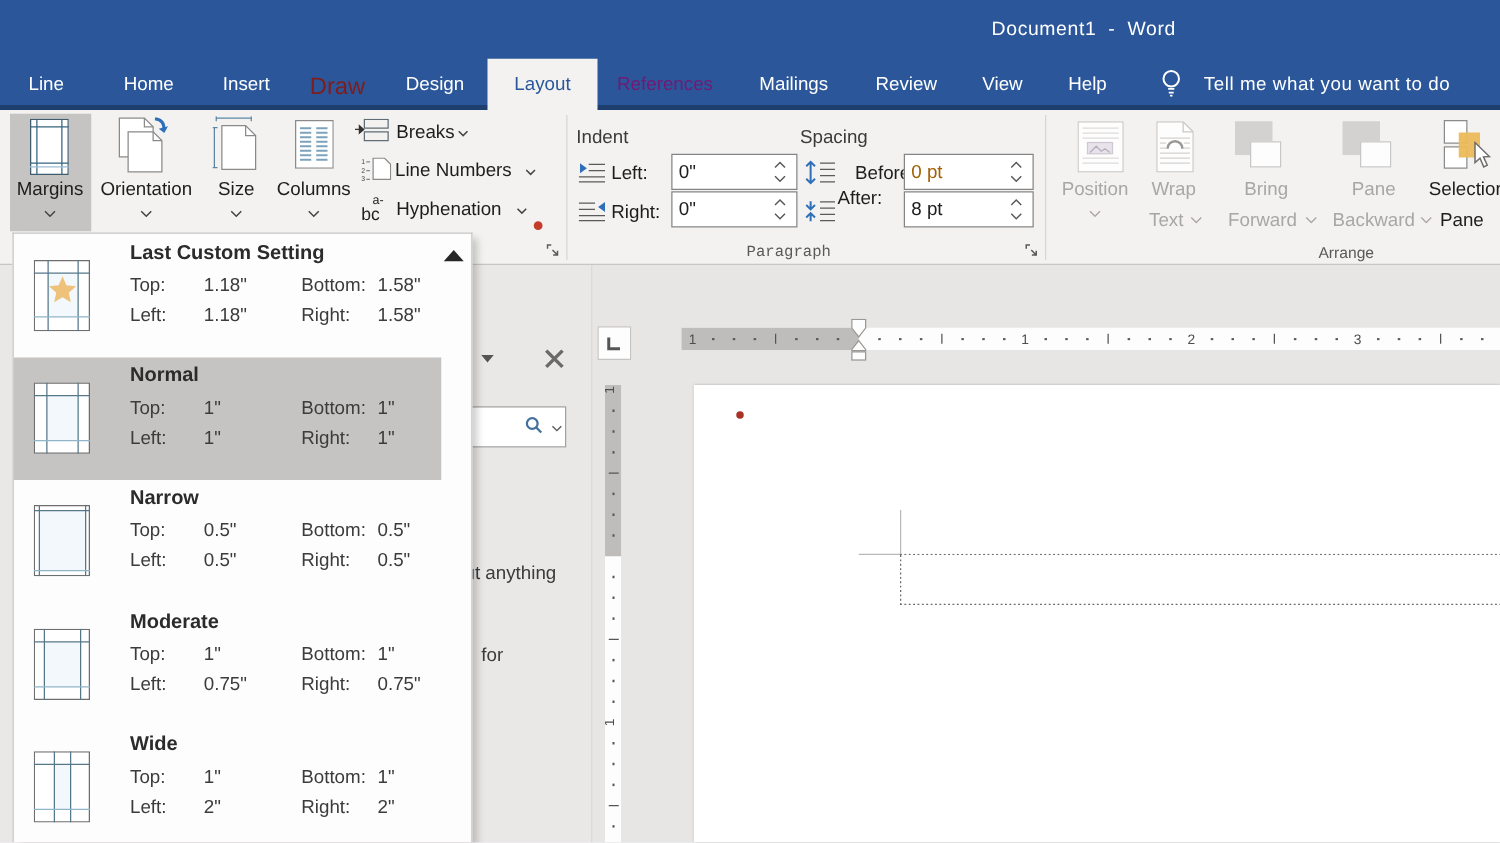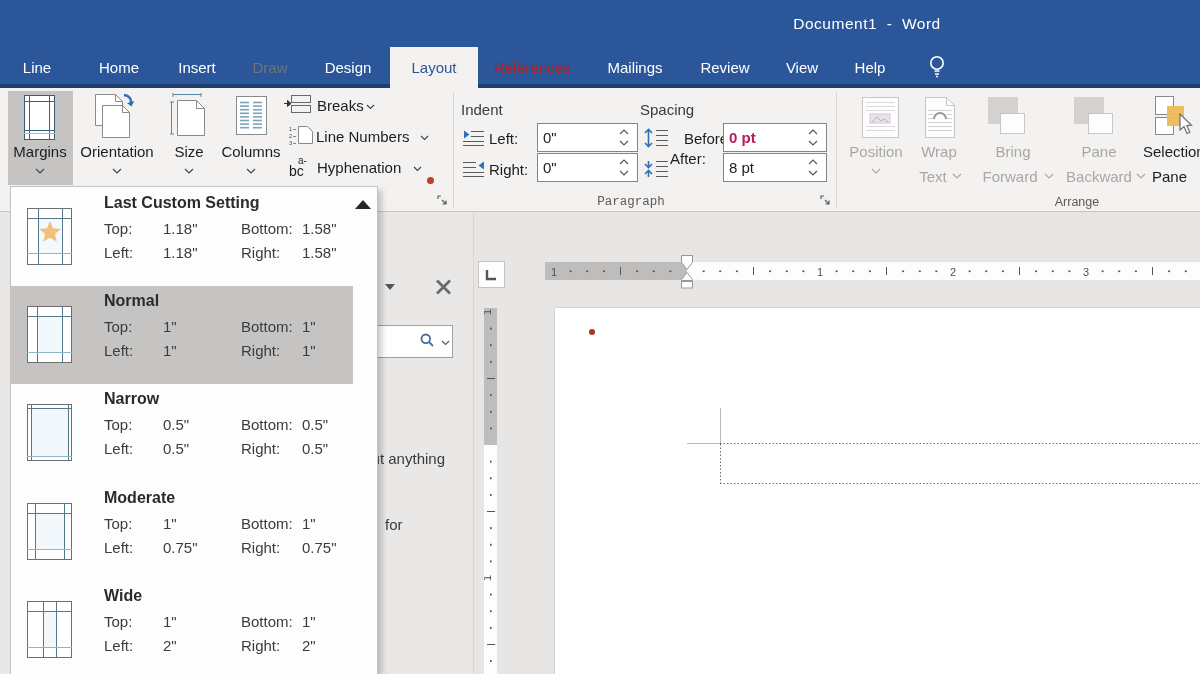--- a/index.html
+++ b/index.html
@@ -4,33 +4,34 @@
 body{font-family:"Liberation Sans",sans-serif;}
 #root{position:relative;width:1200px;height:674px;overflow:hidden;background:#e8e6e5;font-family:"Liberation Sans",sans-serif;}
 </style></head><body>
 <div id="root">
 <div style="position:absolute;left:0;top:0;width:1200px;height:88px;background:#2b579a"></div>
 <div style="position:absolute;left:0;top:84px;width:1200px;height:4px;background:#1e3e6e"></div>
 <div style="position:absolute;left:867px;transform:translateX(-50%);top:15px;font-size:15.5px;color:#fff;font-weight:400;white-space:nowrap;letter-spacing:0.5px;">Document1&nbsp;&nbsp;-&nbsp;&nbsp;Word</div>
 <div style="position:absolute;left:37px;transform:translateX(-50%);top:59px;font-size:15px;color:#ffffff;font-weight:400;white-space:nowrap;">Line</div>
 <div style="position:absolute;left:119px;transform:translateX(-50%);top:59px;font-size:15px;color:#ffffff;font-weight:400;white-space:nowrap;">Home</div>
 <div style="position:absolute;left:197px;transform:translateX(-50%);top:59px;font-size:15px;color:#ffffff;font-weight:400;white-space:nowrap;">Insert</div>
-<div style="position:absolute;left:270px;transform:translateX(-50%);top:59px;font-size:15px;color:#737373;font-weight:400;white-space:nowrap;">Draw</div>
+<div style="position:absolute;left:270px;transform:translateX(-50%);top:59px;font-size:19px;color:#7f1d1d;font-weight:400;white-space:nowrap;">Draw</div>
 <div style="position:absolute;left:348px;transform:translateX(-50%);top:59px;font-size:15px;color:#ffffff;font-weight:400;white-space:nowrap;text-align:right;">Design</div>
-<div style="position:absolute;left:532px;transform:translateX(-50%);top:59px;font-size:15px;color:#b91c1c;font-weight:400;white-space:nowrap;text-align:right;">References</div>
+<div style="position:absolute;left:532px;transform:translateX(-50%);top:59px;font-size:15px;color:#701a75;font-weight:400;white-space:nowrap;text-align:right;">References</div>
 <div style="position:absolute;left:635px;transform:translateX(-50%);top:59px;font-size:15px;color:#ffffff;font-weight:400;white-space:nowrap;">Mailings</div>
 <div style="position:absolute;left:725px;transform:translateX(-50%);top:59px;font-size:15px;color:#ffffff;font-weight:400;white-space:nowrap;">Review</div>
 <div style="position:absolute;left:802px;transform:translateX(-50%);top:59px;font-size:15px;color:#ffffff;font-weight:400;white-space:nowrap;">View</div>
 <div style="position:absolute;left:870px;transform:translateX(-50%);top:59px;font-size:15px;color:#ffffff;font-weight:400;white-space:nowrap;">Help</div>
 <div style="position:absolute;left:390px;top:47px;width:88px;height:41px;background:#f3f2f1"></div>
 <div style="position:absolute;left:434px;transform:translateX(-50%);top:59px;font-size:15px;color:#2b579a;font-weight:400;white-space:nowrap;">Layout</div>
 <svg style="position:absolute;left:928px;top:55px" width="18" height="24" viewBox="0 0 18 24">
 <circle cx="9" cy="8" r="6.2" fill="none" stroke="#fff" stroke-width="1.6"></circle>
 <path d="M6.5 16 h5 M7 19 h4 M8 21.5 h2" stroke="#fff" stroke-width="1.4" fill="none"></path>
 </svg>
+<div style="position:absolute;left:963px;top:59px;font-size:15px;color:#fff;font-weight:400;white-space:nowrap;letter-spacing:0.45px;">Tell me what you want to do</div>
 <div style="position:absolute;left:0;top:88px;width:1200px;height:124px;background:#f3f2f1"></div>
 <div style="position:absolute;left:0;top:211px;width:1200px;height:1px;background:#c8c6c4"></div>
 <div style="position:absolute;left:8px;top:91px;width:65px;height:94px;background:#c6c4c2"></div>
 <svg style="position:absolute;left:24px;top:95px" width="31" height="45" viewBox="0 0 31 45">
 <rect x="0.5" y="0.5" width="30" height="44" fill="#fff" stroke="#3e5c6e"></rect>
 <line x1="5.5" y1="0" x2="5.5" y2="45" stroke="#35657f"></line>
 <line x1="25.5" y1="0" x2="25.5" y2="45" stroke="#35657f"></line>
 <line x1="0" y1="6.5" x2="31" y2="6.5" stroke="#35657f"></line>
 <line x1="0" y1="35.5" x2="31" y2="35.5" stroke="#35657f"></line>
 <line x1="0" y1="38.5" x2="31" y2="38.5" stroke="#9dbdd2"></line>
@@ -145,21 +146,21 @@
     </svg>
 <div style="position:absolute;left:537px;top:153px;width:101px;height:29px;background:#fff;border:1px solid #848484"></div>
 <div style="position:absolute;left:543px;top:159px;font-size:15px;color:#1d1d1d;font-weight:400;white-space:nowrap;">0"</div>
 <svg style="position:absolute;left:618px;top:158px" width="12" height="8" viewBox="0 0 12 8">
       <path d="M2 6 L6 2 L10 6" stroke="#5a5a5a" stroke-width="1.2" fill="none"></path>
     </svg>
 <svg style="position:absolute;left:618px;top:169px" width="12" height="8" viewBox="0 0 12 8">
       <path d="M2 2 L6 6 L10 2" stroke="#5a5a5a" stroke-width="1.2" fill="none"></path>
     </svg>
 <div style="position:absolute;left:723px;top:123px;width:104px;height:29px;background:#fff;border:1px solid #848484"></div>
-<div style="position:absolute;left:729px;top:129px;font-size:15px;color:#be185d;font-weight:700;white-space:nowrap;">0 pt</div>
+<div style="position:absolute;left:729px;top:129px;font-size:15px;color:#a16207;font-weight:400;white-space:nowrap;">0 pt</div>
 <svg style="position:absolute;left:807px;top:128px" width="12" height="8" viewBox="0 0 12 8">
       <path d="M2 6 L6 2 L10 6" stroke="#5a5a5a" stroke-width="1.2" fill="none"></path>
     </svg>
 <svg style="position:absolute;left:807px;top:139px" width="12" height="8" viewBox="0 0 12 8">
       <path d="M2 2 L6 6 L10 2" stroke="#5a5a5a" stroke-width="1.2" fill="none"></path>
     </svg>
 <div style="position:absolute;left:723px;top:153px;width:104px;height:29px;background:#fff;border:1px solid #848484"></div>
 <div style="position:absolute;left:729px;top:159px;font-size:15px;color:#1d1d1d;font-weight:400;white-space:nowrap;">8 pt</div>
 <svg style="position:absolute;left:807px;top:158px" width="12" height="8" viewBox="0 0 12 8">
       <path d="M2 6 L6 2 L10 6" stroke="#5a5a5a" stroke-width="1.2" fill="none"></path>

